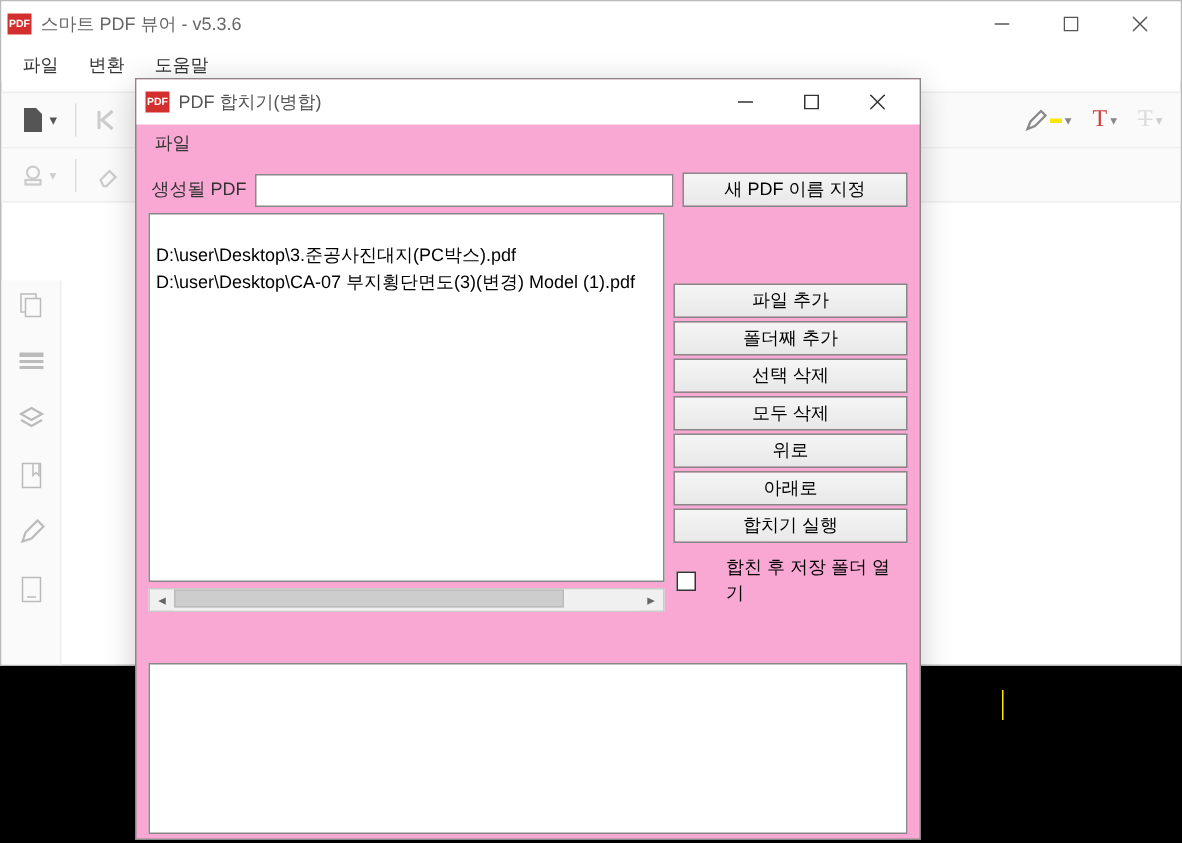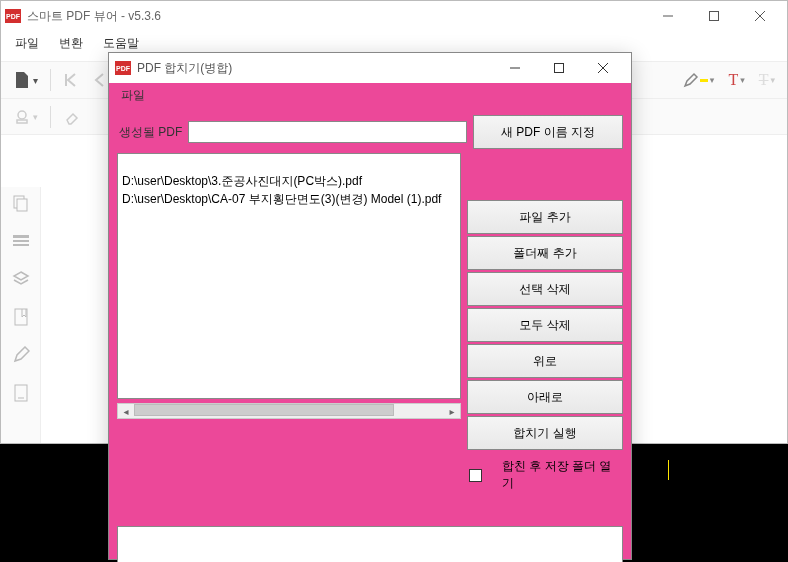--- a/index.html
+++ b/index.html
@@ -21,38 +21,38 @@
 .tb-btn.dis { color: #ccc; }
 .tb-sep { width:1px; height:22px; background:#ddd; margin:0 4px; }
 .spacer { flex:1; }
 
 .sidebar { position:absolute; top:186px; left:0; width:40px; bottom:0; background:#fafafa; border-right:1px solid #eee; display:flex; flex-direction:column; align-items:center; padding-top:4px; gap:14px;}
 .sidebar .sb-icon { width:24px; height:24px; display:flex; align-items:center; justify-content:center; color:#bbb; font-size:16px;}
 
 .second-toolbar { height:36px; background:#fafafa; border-bottom:1px solid #eee; display:flex; align-items:center; padding:0 6px; gap:2px;}
 
 
-.dialog { position:absolute; top:52px; left:108px; width:524px; height:508px; background:#ec4899; border:1px solid #888; box-shadow:0 4px 20px rgba(0,0,0,0.2);}
+.dialog { position:absolute; top:52px; left:90px; width:524px; height:508px; background:#f9a8d4; border:1px solid #888; box-shadow:0 4px 20px rgba(0,0,0,0.2);}
 .dlg-titlebar { height:30px; display:flex; align-items:center; padding:0 6px; background:#fff;}
 .dlg-titlebar .app-icon { width:16px; height:14px; background:#d32f2f; margin-right:6px; display:flex; align-items:center; justify-content:center; color:#fff; font-size:7px; font-weight:bold;}
 .dlg-titlebar .title { font-size:12px; color:#555; flex:1;}
 .dlg-titlebar .ctrl { width:44px; height:30px; display:flex; align-items:center; justify-content:center; color:#333; font-size:13px;}
 .dlg-menubar { height:24px; display:flex; align-items:center; padding:0 4px;}
 .dlg-menubar .menu-item { font-size:12px; color:#333; padding:3px 8px;}
 
 .dlg-body { padding:8px 8px 8px 8px; }
 .gen-row { display:flex; align-items:center; gap:6px; margin-bottom:4px;}
 .gen-row .lbl { font-size:12px; color:#333; white-space:nowrap; padding-left:2px;}
 .gen-row .inp { flex:1; height:22px; border:1px solid #888; background:#fff; font-size:12px; padding:0 4px;}
 
 .mid { display:flex; gap:6px; }
 .file-list { width:344px; height:246px; border:1px solid #888; background:#fff; overflow:hidden; padding:18px 4px;}
 .file-list .fitem { font-size:12px; color:#000; line-height:18px; white-space:nowrap;}
 .btn-col { flex:1; display:flex; flex-direction:column; gap:2px;margin-top:47px;}
-.dlg-btn { height:34px; border:1px solid #888; background:linear-gradient(#f5f5f5,#e8e8e8); font-size:12px; color:#000; display:flex; align-items:center; justify-content:center; cursor:default;}
+.dlg-btn { height:23px; border:1px solid #888; background:linear-gradient(#f5f5f5,#e8e8e8); font-size:12px; color:#000; display:flex; align-items:center; justify-content:center; cursor:default;}
 .chk-row { display:flex; align-items:center; gap:20px; margin-top:6px; font-size:12px; color:#000; padding-left:2px;}
 .chk { width:13px; height:13px; border:1px solid #333; background:#fff;}
 
 .hscroll { margin-top:4px; height:16px; width:344px; border:1px solid #ccc; background:#f0f0f0; display:flex; align-items:center;}
 .hscroll .arr { width:16px; height:14px; display:flex; align-items:center; justify-content:center; color:#666; font-size:10px;}
 .hscroll .track { flex:1; height:14px; background:#f0f0f0;}
 .hscroll .thumb { width:260px; height:12px; background:#cdcdcd; border:1px solid #bbb;}
 
 .bottom-area { margin-top:34px; height:114px; border:1px solid #888; background:#fff; }
 

